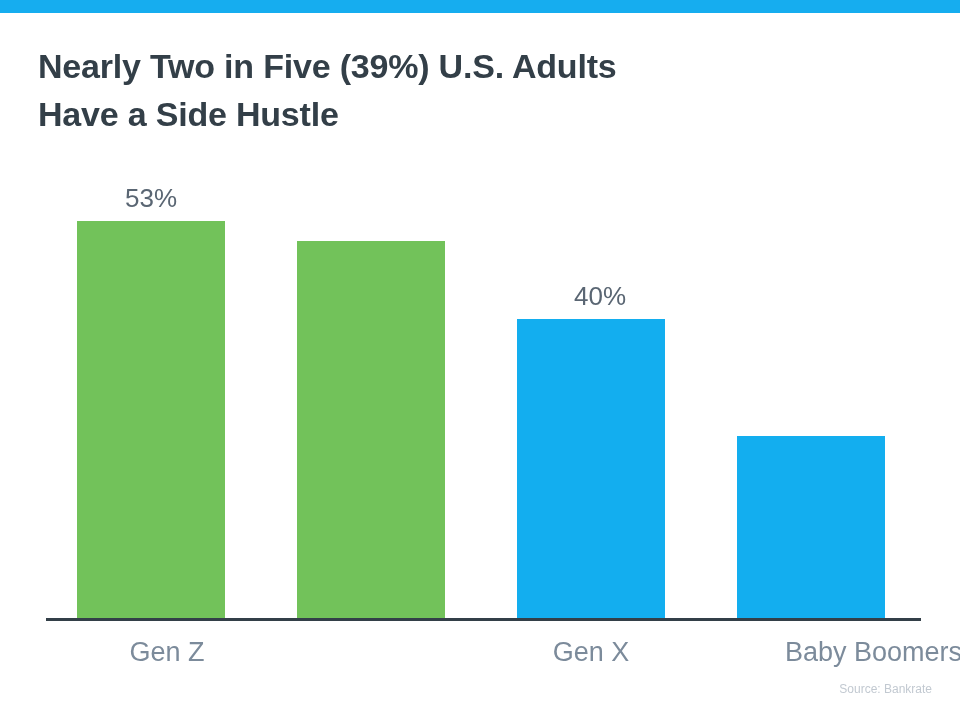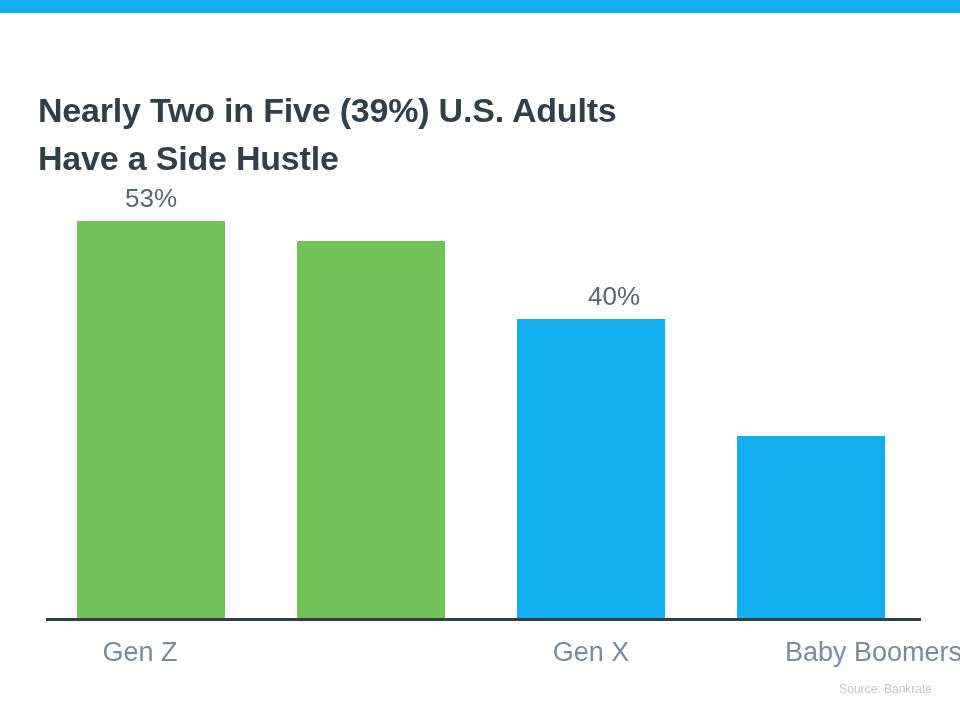--- a/index.html
+++ b/index.html
@@ -34,21 +34,20 @@
     position: absolute;
     left: 38px;
     top: 42px;
     width: 800px;
     font-size: 34px;
     line-height: 48px;
     font-weight: bold;
     color: #333f48;
     letter-spacing: -0.2px;
     white-space: pre-line;
-    margin-top: 44px;
   }
   
   #plot {
     position: absolute;
     left: 0; top: 0;
     width: 916px;
     height: 720px;
   }
   .bar {
     position: absolute;
@@ -96,24 +95,24 @@
 
   <div id="accent-band"></div>
 
   <div id="title">Nearly Two in Five (39%) U.S. Adults
 Have a Side Hustle</div>
 
   <div id="plot">
 
   <div class="bar" style="left: 77px; width: 148px; height: 399px; top: 221px; bottom: auto; background: rgb(114, 194, 90);"></div>
       <div class="bar-value" style="left: 77px; top: 183px;">53%</div>
-      <div class="cat-label" style="left: 66px;">Gen Z</div>
+      <div class="cat-label" style="left: 93px;">Gen Z</div>
       <div class="bar" style="left: 297px; width: 148px; height: 379px; top: 241px; bottom: auto; background: rgb(114, 194, 90);"></div>
       <div class="bar" style="left: 517px; width: 148px; height: 301px; top: 319px; bottom: auto; background: rgb(19, 174, 239);"></div>
-      <div class="bar-value" style="left: 540px; top: 281px;">40%</div>
+      <div class="bar-value" style="left: 526px; top: 281px;">40%</div>
       <div class="cat-label" style="left: 517px;">Gen X</div>
       <div class="bar" style="left: 737px; width: 148px; height: 184px; top: 436px; bottom: auto; background: rgb(19, 174, 239);"></div>
       <div class="cat-label" style="left: 737px; margin-left: 48px;">Baby Boomers</div>
     </div>
 
   <div id="axis-line"></div>
 
   <div id="source">Source: Bankrate</div>
 
 </div>

